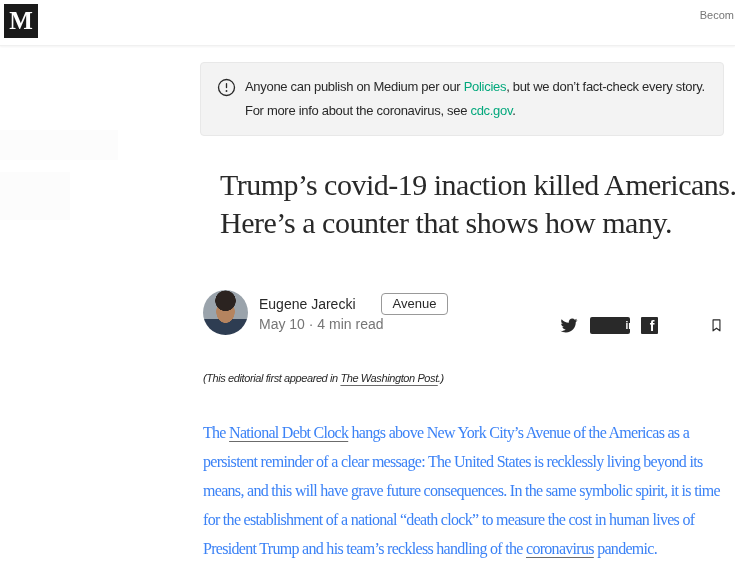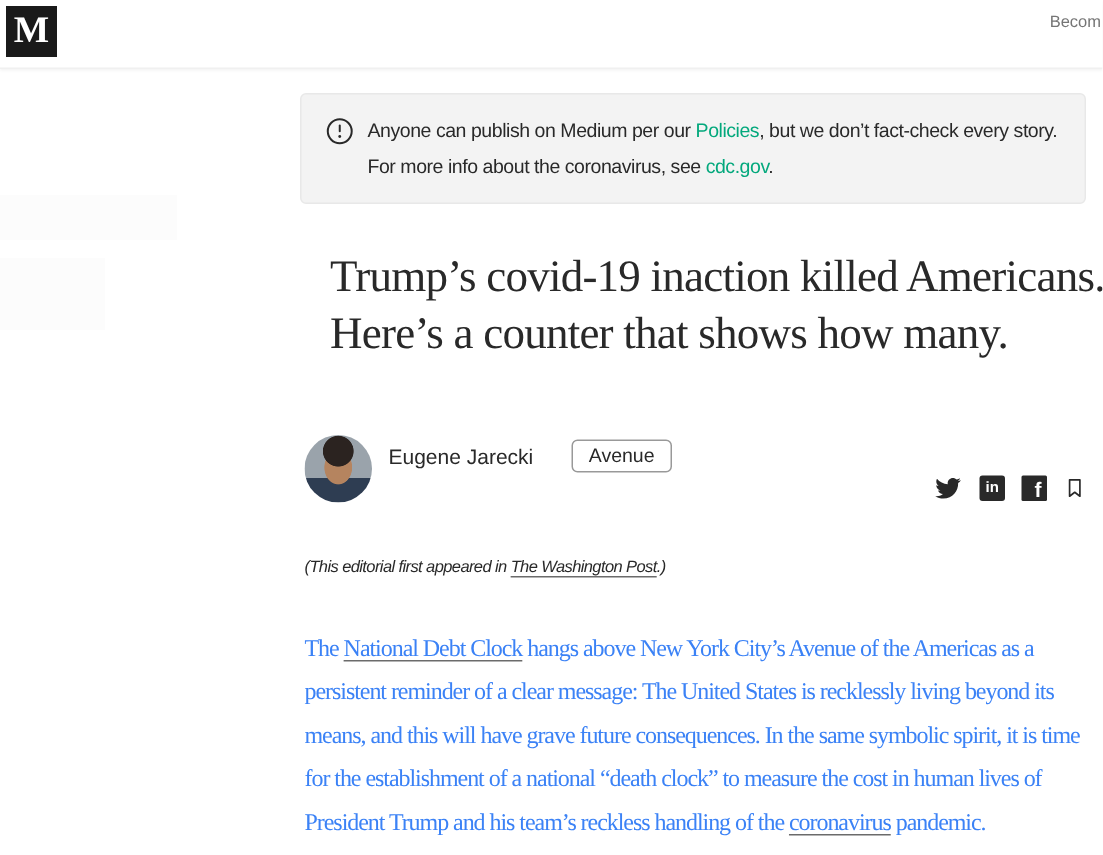--- a/index.html
+++ b/index.html
@@ -59,21 +59,21 @@
   .author-row { position:absolute; left:56px; top:3px; display:flex; align-items:center; gap:25px; }
   .author-name { font-size:14px; color:#292929; cursor:pointer; }
   .follow-btn {
     font-family:"Liberation Sans", sans-serif; font-size:13px; color:#292929;
     background:#fff; border:1px solid #999; border-radius:4px; padding:2px 11px 3px;
     line-height:15px; cursor:pointer;
   }
   .meta { position:absolute; left:56px; top:26px; font-size:14px; color:#757575; }
 
   .share { position:absolute; right:0; bottom:1px; display:flex; align-items:center; gap:11px; }
-  .share .icn { display:flex; align-items:center; justify-content:center; cursor:pointer; }
+  .share .icn { display:flex; align-items:center; justify-content:center; cursor:pointer;padding-left:40px; }
   .sq {
     width:17px; height:17px; background:#292929; border-radius:2px; color:#fff;
     display:flex; align-items:center; justify-content:center;
     font-weight:bold; font-family:"Liberation Sans", sans-serif;
   }
   .sq.li { font-size:10px; letter-spacing:0; }
   .sq.fb { font-size:14px; padding-left:5px; border-radius:1px; }
 
   .editorial {
     position:absolute; left:203px; top:364px; width:530px;
@@ -114,20 +114,21 @@
 </div>
 
 <h1 class="title">Trump’s covid-19 inaction killed Americans. Here’s a counter that shows how many.</h1>
 
 <div class="byline">
   <div class="avatar"></div>
   <div class="author-row">
     <a class="author-name">Eugene Jarecki</a>
     <button class="follow-btn">Avenue</button>
   </div>
+  <div class="meta">May 10 · 4 min read</div>
 
   <div class="share">
     <span class="icn">
       <svg width="20" height="17" viewBox="0 0 24 24" fill="#292929">
         <path d="M23.954 4.569c-.885.389-1.83.654-2.825.775 1.014-.611 1.794-1.574 2.163-2.723-.951.555-2.005.959-3.127 1.184-.896-.959-2.173-1.559-3.591-1.559-2.717 0-4.92 2.203-4.92 4.917 0 .39.045.765.127 1.124C7.691 8.094 4.066 6.13 1.64 3.161c-.427.722-.666 1.561-.666 2.475 0 1.71.87 3.213 2.188 4.096-.807-.026-1.566-.248-2.228-.616v.061c0 2.385 1.693 4.374 3.946 4.827-.413.111-.849.171-1.296.171-.314 0-.615-.03-.916-.086.631 1.953 2.445 3.377 4.604 3.417-1.68 1.319-3.809 2.105-6.102 2.105-.39 0-.779-.023-1.17-.067 2.189 1.394 4.768 2.209 7.557 2.209 9.054 0 13.999-7.496 13.999-13.986 0-.209 0-.42-.015-.63.961-.689 1.8-1.56 2.46-2.548l-.047-.02z"></path>
       </svg>
     </span>
     <span class="icn sq li">in</span>
     <span class="icn sq fb">f</span>
     <span class="icn">

